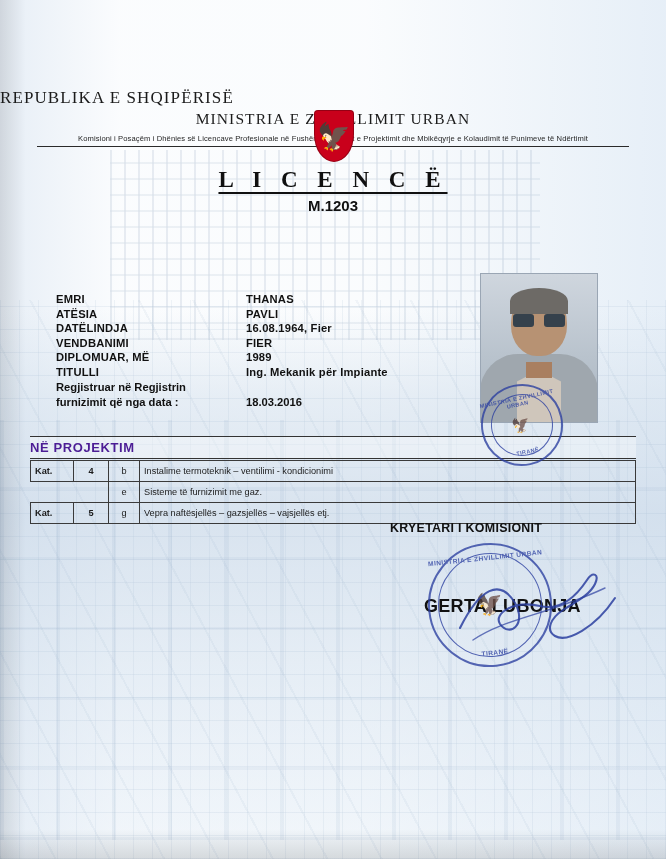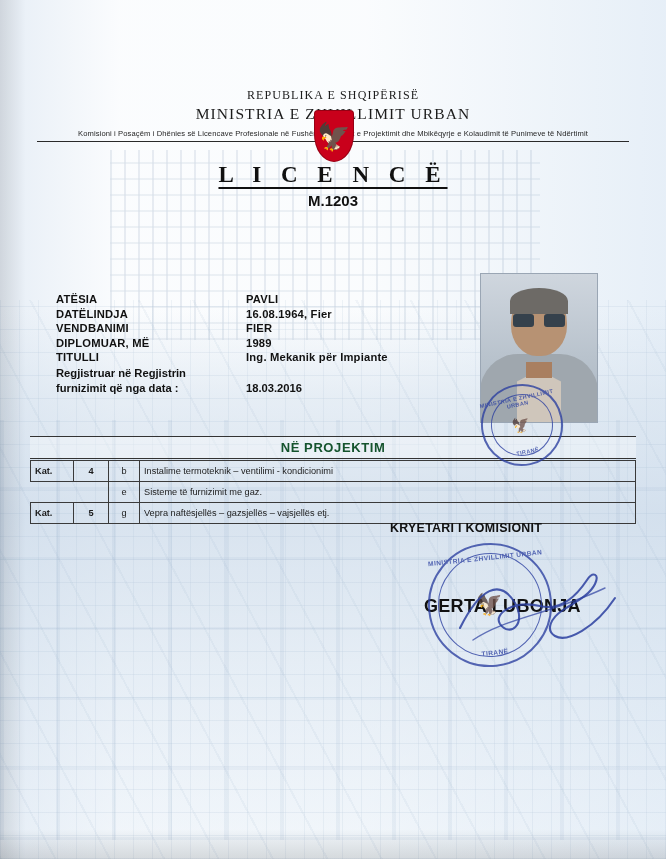--- a/index.html
+++ b/index.html
@@ -90,22 +90,22 @@
   .eagle {
     position: absolute;
     left: 50%; top: 52%;
     transform: translate(-50%,-50%);
     font-size: 27px;
     color: #111;
     line-height: 1;
   }
 
   .nation {
-    text-align: center;
-    font-size: 12px;
+    text-align: left;
+    font-size: 17px;
     letter-spacing: 1.1px;
     color: #1b1b1b;
     margin-top: 88px;
     font-weight: 400;
   }
   .ministry {
     text-align: center;
     font-size: 15.5px;
     letter-spacing: 1.1px;
     color: #1b1b1b;
@@ -292,26 +292,25 @@
     left: 455px; top: 470px;
     width: 165px; height: 95px;
     pointer-events: none;
   }
 
   
   .sect-title {
     position: absolute;
     left: 30px; top: 348px;
     width: 606px;
-    text-align: center;
     font-family: "Liberation Sans", sans-serif;
     font-weight: bold;
     font-size: 13px;
     letter-spacing: 0.6px;
-    color: #14532d;
+    color: #4c1d95;
     border-top: 1px solid #333;
     border-bottom: 1px solid #333;
     padding: 3px 0 3px 0;
     background: rgba(255,255,255,0.35);
   }
   table.kat {
     position: absolute;
     left: 30px; top: 372px;
     width: 606px;
     border-collapse: collapse;
@@ -369,20 +368,24 @@
     </div>
 
     <div class="nation">REPUBLIKA E SHQIPËRISË</div>
     <div class="ministry">MINISTRIA E ZHVILLIMIT URBAN</div>
     <div class="commission">Komisioni i Posaçëm i Dhënies së Licencave Profesionale në Fushën e Studimit e Projektimit dhe Mbikëqyrje e Kolaudimit të Punimeve të Ndërtimit</div>
 
     <div class="licence-title">L I C E N C Ë</div>
     <div class="licence-no">M.1203</div>
 
     <div class="fields">
+      <div class="frow">
+        <div class="flabel">EMRI</div>
+        <div class="fvalue">THANAS</div>
+      </div>
       <div class="frow">
         <div class="flabel">ATËSIA</div>
         <div class="fvalue">PAVLI</div>
       </div>
       <div class="frow">
         <div class="flabel">DATËLINDJA</div>
         <div class="fvalue">16.08.1964, Fier</div>
       </div>
       <div class="frow">
         <div class="flabel">VENDBANIMI</div>

